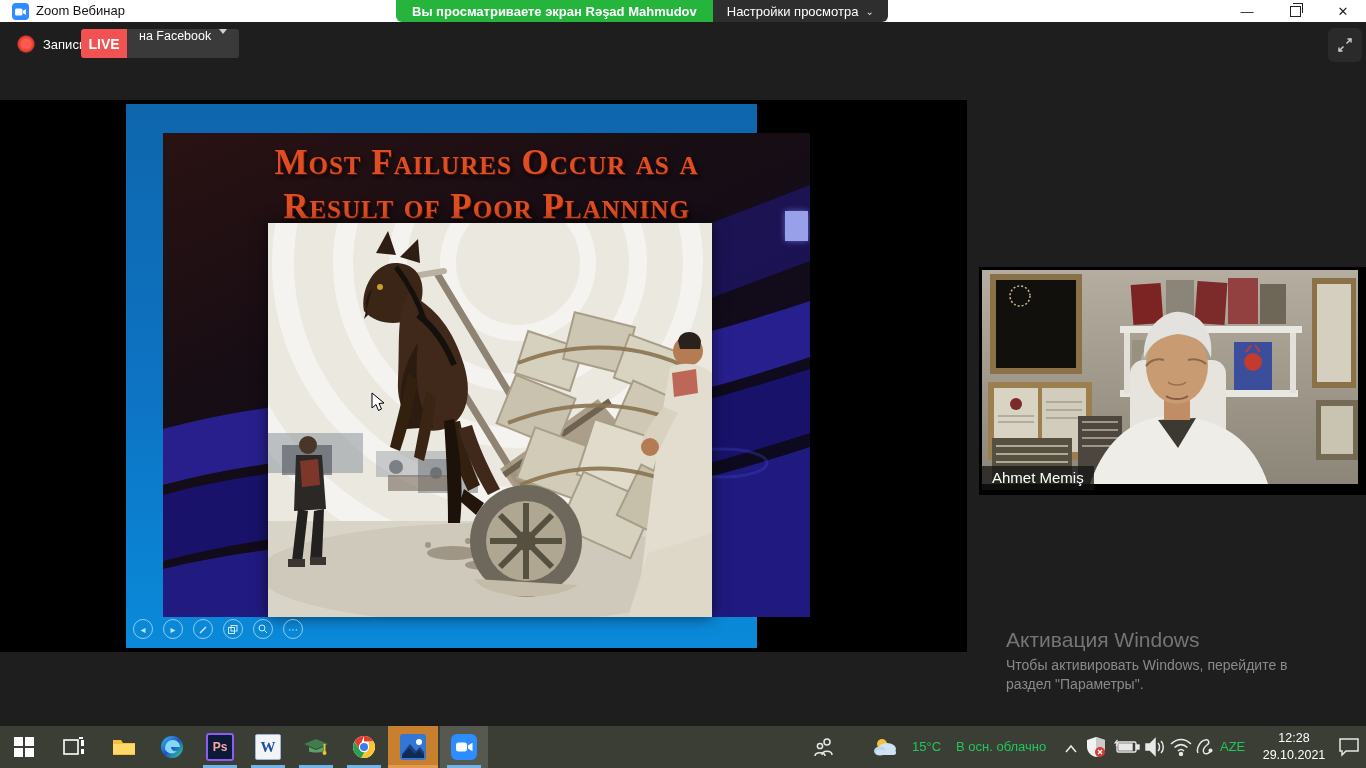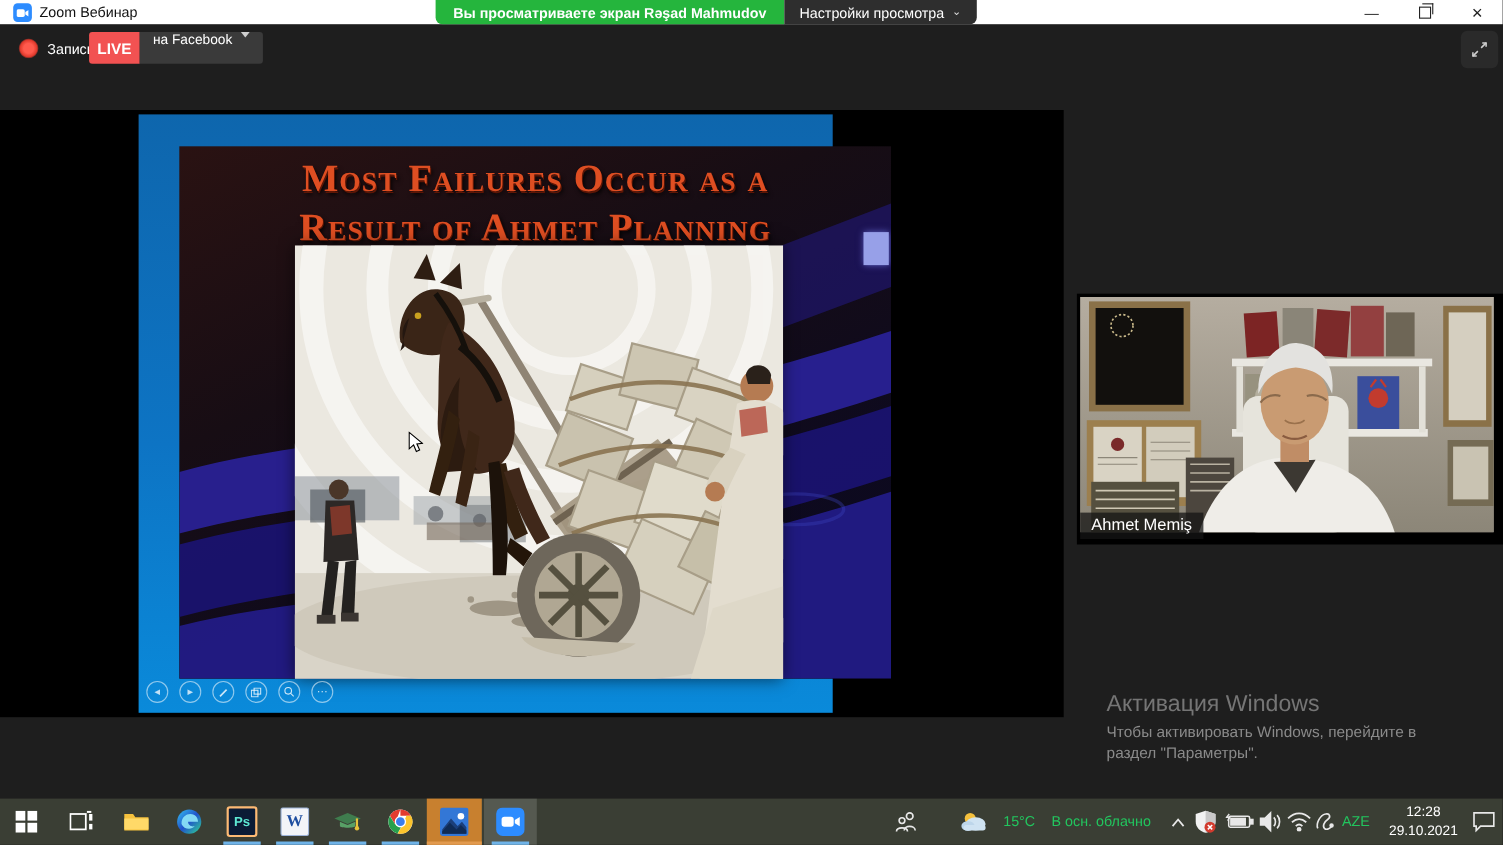--- a/index.html
+++ b/index.html
@@ -123,21 +123,21 @@
 
       <svg class="abs" style="left:0;top:0" width="647" height="484" viewBox="0 0 647 484">
         <path d="M0,296 C160,252 340,270 647,168 L647,224 C340,326 160,308 0,352 Z" fill="#2b23a2" opacity="0.85"></path>
         <path d="M0,362 C160,318 340,336 647,236 L647,300 C340,400 160,384 0,428 Z" fill="#1b1373" opacity="0.9"></path>
         <path d="M0,436 C160,396 340,414 647,314 L647,484 L0,484 Z" fill="#251d92" opacity="0.85"></path>
         <path d="M470,120 L647,52 L647,128 L492,186 Z" fill="#221a85" opacity="0.55"></path>
         <ellipse cx="560" cy="330" rx="44" ry="14" fill="none" stroke="#3c46c0" stroke-width="3" opacity="0.35"></ellipse>
       </svg>
       <div id="slide-title" class="abs">
         <div>Most Failures Occur as a</div>
-        <div>Result of Ahmet Planning</div>
+        <div>Result of Poor Planning</div>
       </div>
       <div id="accent-rect" class="abs"></div>
     </div>
 
     <svg id="photo" class="abs" width="444" height="394" viewBox="0 0 444 394">
       <rect width="444" height="394" fill="#ebe8e0"></rect>
       <g fill="none" stroke="#ffffff" opacity="0.5">
         <circle cx="250" cy="40" r="70" stroke-width="16"></circle>
         <circle cx="250" cy="40" r="120" stroke-width="18"></circle>
         <circle cx="250" cy="40" r="175" stroke-width="20"></circle>
@@ -391,21 +391,21 @@
             <stop offset="0" stop-color="#35c1f1"></stop>
             <stop offset="0.5" stop-color="#2052cb"></stop>
             <stop offset="1" stop-color="#30d890"></stop>
           </linearGradient>
         </defs>
       <circle cx="12" cy="12" r="11" fill="url(#edg)"></circle>
       <path d="M5 14 C5 8 9 5 13 5 C18 5 20 9 20 12 L11 12 C11 15 14 17 17 16 C14 20 7 19 5 14 Z" fill="#8ee6f8" opacity="0.9"></path>
     </svg>
   </div>
   <div class="tb-btn abs" style="left:196px">
-    <div style="width:24px;height:24px;background:#0b1b35;border:2px solid #fdba74;border-radius:3px;display:flex;align-items:center;justify-content:center;color:#5eead4;font-size:12px;font-weight:bold">Ps</div>
+    <div style="width:24px;height:24px;background:#0b1b35;border:2px solid #8b5cf6;border-radius:3px;display:flex;align-items:center;justify-content:center;color:#fca5a5;font-size:12px;font-weight:bold">Ps</div>
     <div class="tb-underline"></div>
   </div>
   <div class="tb-btn abs" style="left:244px">
     <div style="width:24px;height:24px;background:#f2f4f8;border:1px solid #9db3d8;border-radius:2px;display:flex;align-items:center;justify-content:center;color:#1e4ea0;font-size:15px;font-weight:bold;font-family:'Liberation Serif',serif">W</div>
     <div class="tb-underline"></div>
   </div>
   <div class="tb-btn abs" style="left:292px">
     <svg width="26" height="22" viewBox="0 0 26 22">
       <path d="M1 8 L13 3 L25 8 L13 13 Z" fill="#3f7d4e"></path>
       <path d="M6 11 V15 C6 17 20 17 20 15 V11 L13 14 Z" fill="#58a066"></path>

